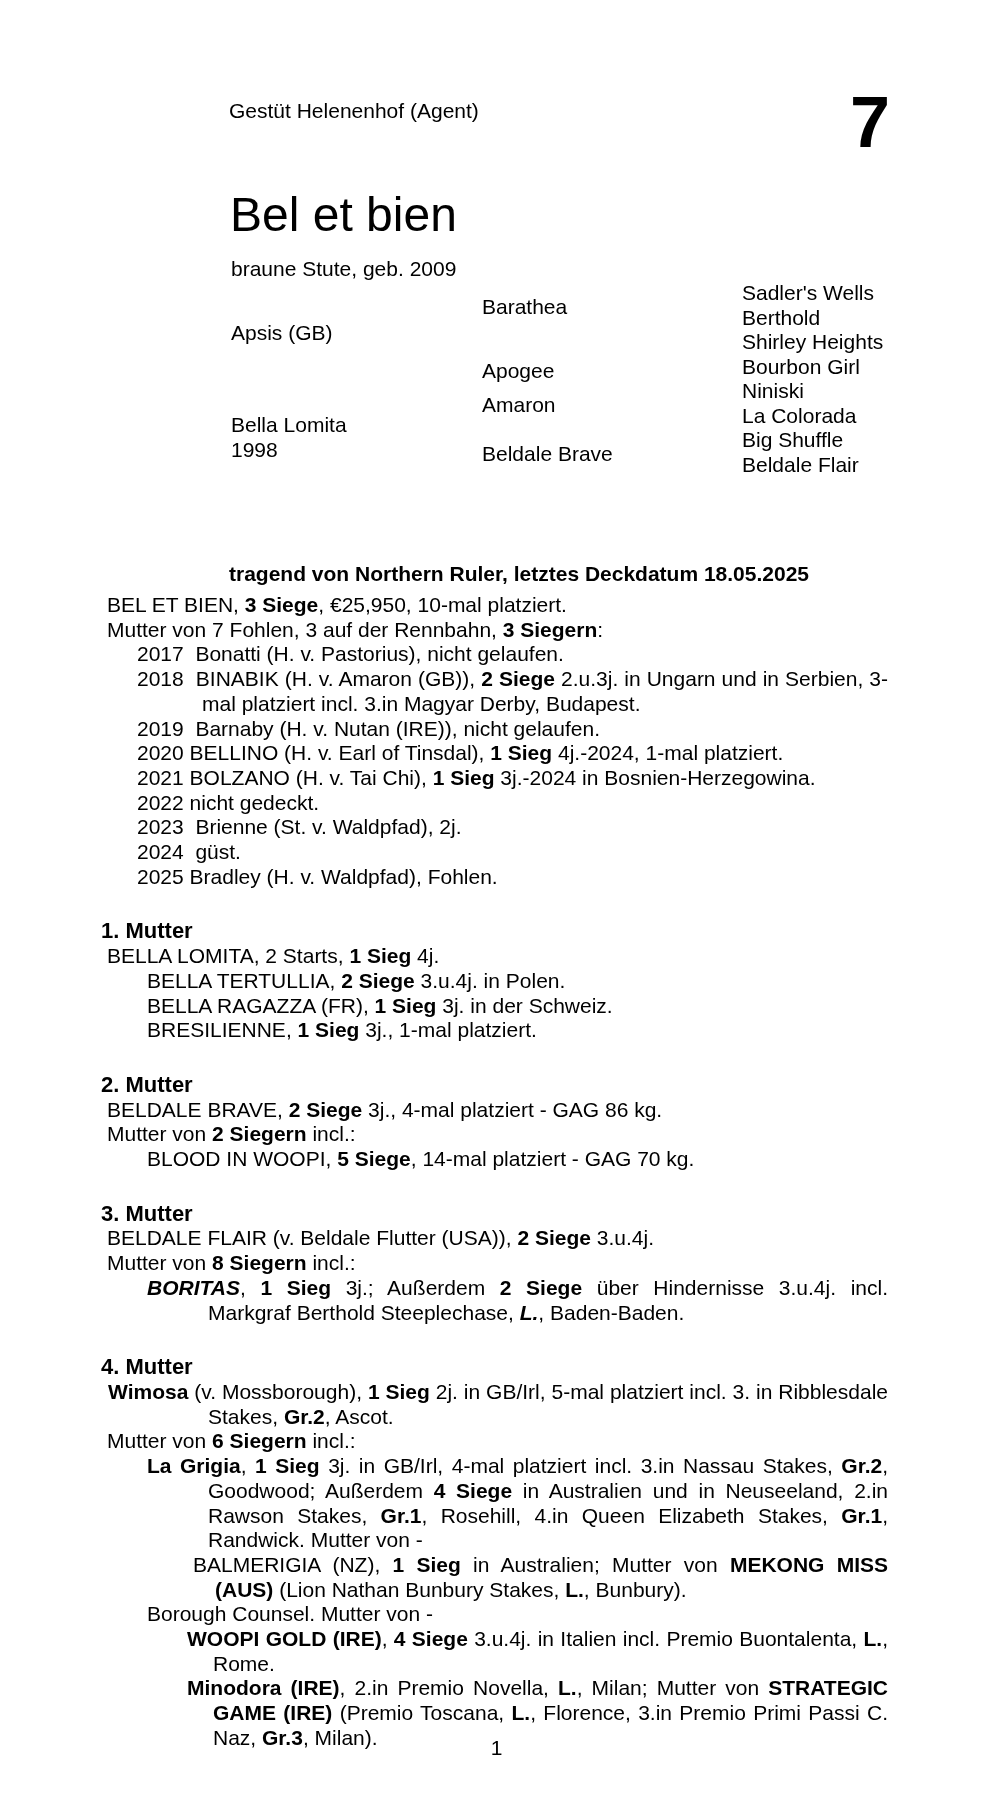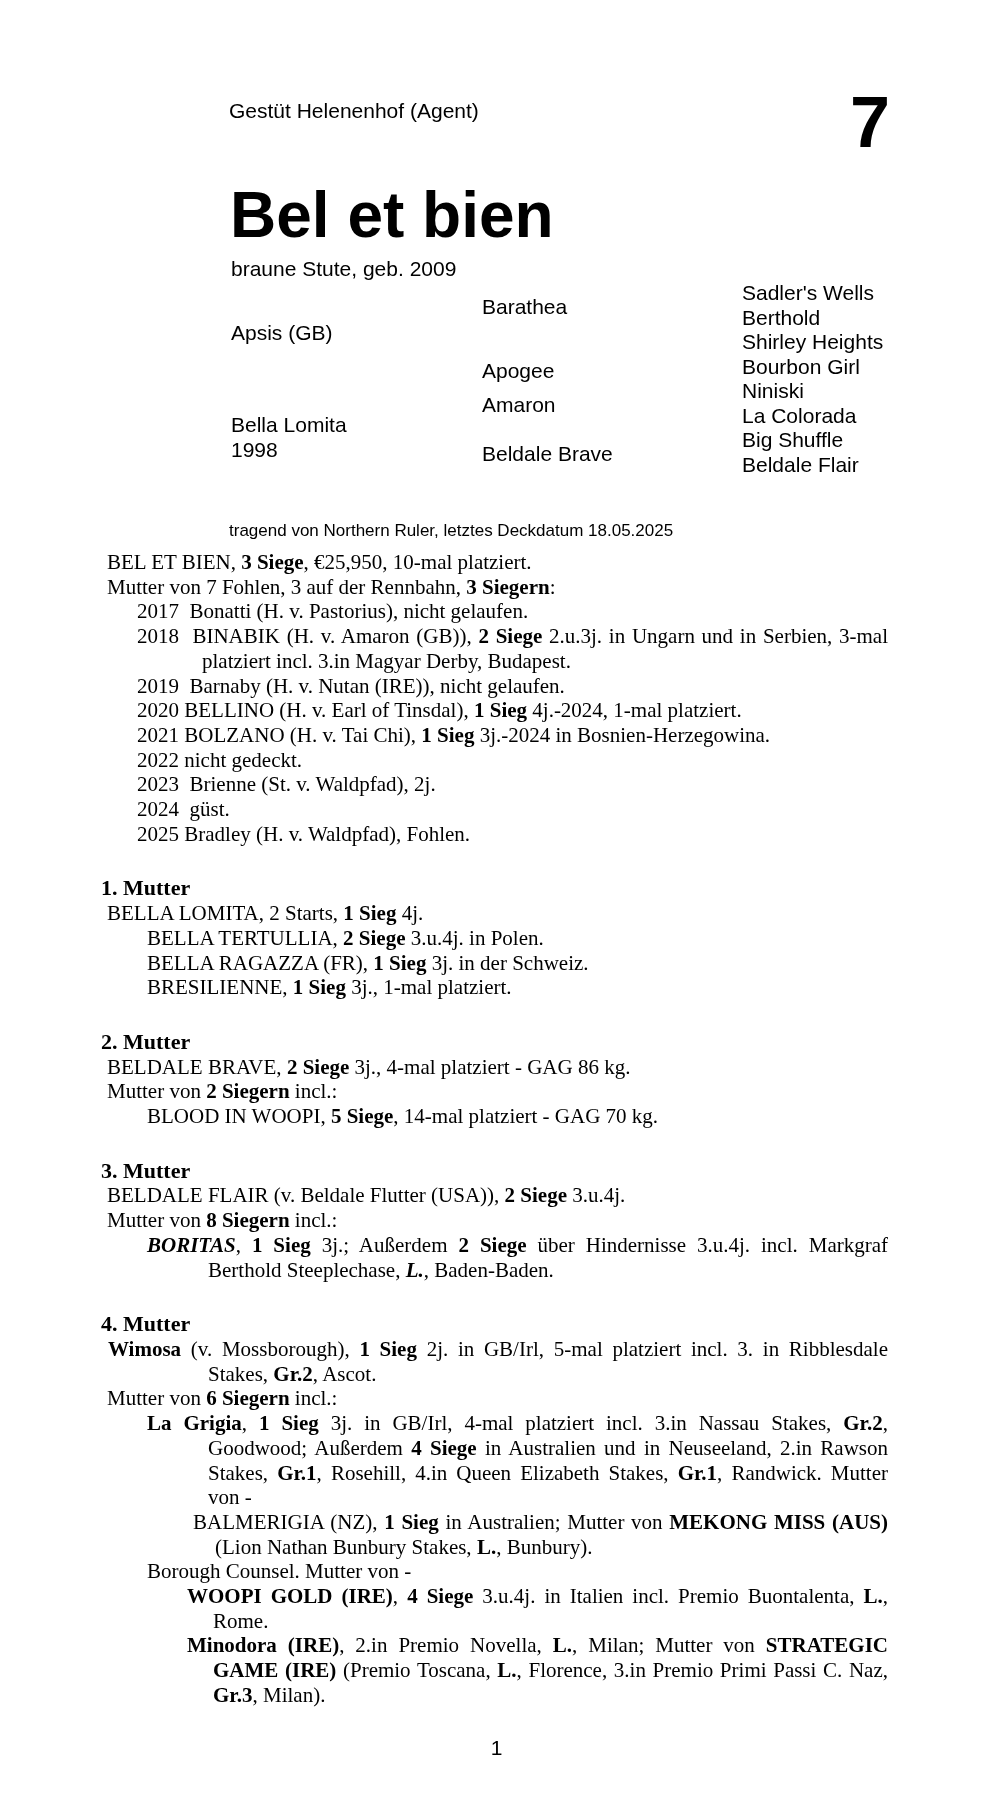--- a/index.html
+++ b/index.html
@@ -15,45 +15,45 @@
   .lot{
     position:absolute;top:86px;right:103px;
     font-size:72px;font-weight:bold;line-height:1;
   }
   .consignor{
     margin:98px 0 0 229px;
     font-size:21px;line-height:25px;
   }
   .title{
     margin:64px 0 13px 230px;
-    font-size:64px;font-weight:bold;line-height:56px;
+    font-size:48px;font-weight:normal;line-height:56px;
   }
   .desc{
     margin:6px 0 0 231px;
     font-size:21px;line-height:25px;
   }
   .pedigree{
     position:relative;
     margin-left:231px;
     height:196px;
     font-size:21px;line-height:24.5px;
   }
   .ped-sire{position:absolute;left:0;top:40px;}
   .ped-dam{position:absolute;left:0;top:132px;}
   .ped-g2{position:absolute;left:251px;}
   .g2-0{top:14px}.g2-1{top:78px}.g2-2{top:112px}.g2-3{top:161px}
   .ped-col3{position:absolute;left:511px;top:0;}
   .covering{
-    margin:41px 0 0 229px;
-    font-size:17px;font-weight:normal;line-height:26px;
+    margin:84px 0 0 229px;
+    font-size:21px;font-weight:bold;line-height:26px;
   }
   .body-text{
     margin:6px 0 0 101px;
     width:787px;
-    font-size:21px;line-height:24.7px;font-family:Liberation Serif, serif;
+    font-size:21px;line-height:24.7px;
   }
   .body-text p{margin:0;}
   .body-text h3{
     margin:30px 0 0 0;
     font-size:22px;line-height:24.7px;font-weight:bold;
   }
   .lede{padding-left:6px;}
   .year{padding-left:101px;text-indent:-65px;}
   .sub1{padding-left:107px;text-indent:-61px;}
   .sub2{padding-left:112px;text-indent:-26px;}

